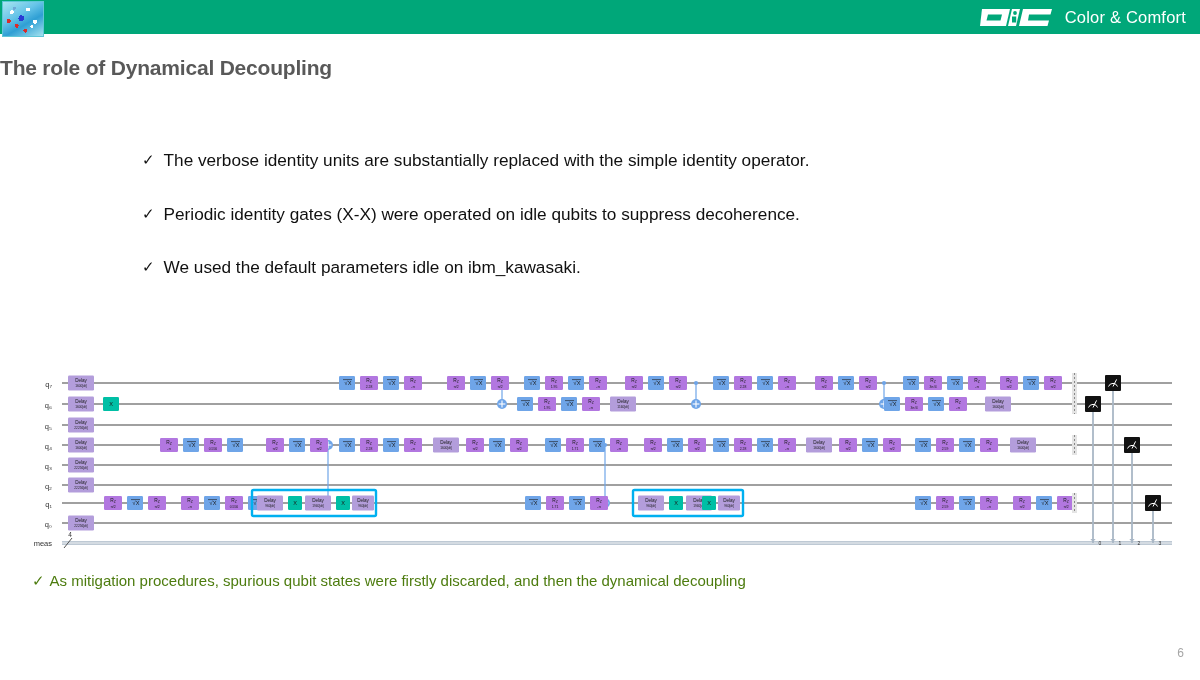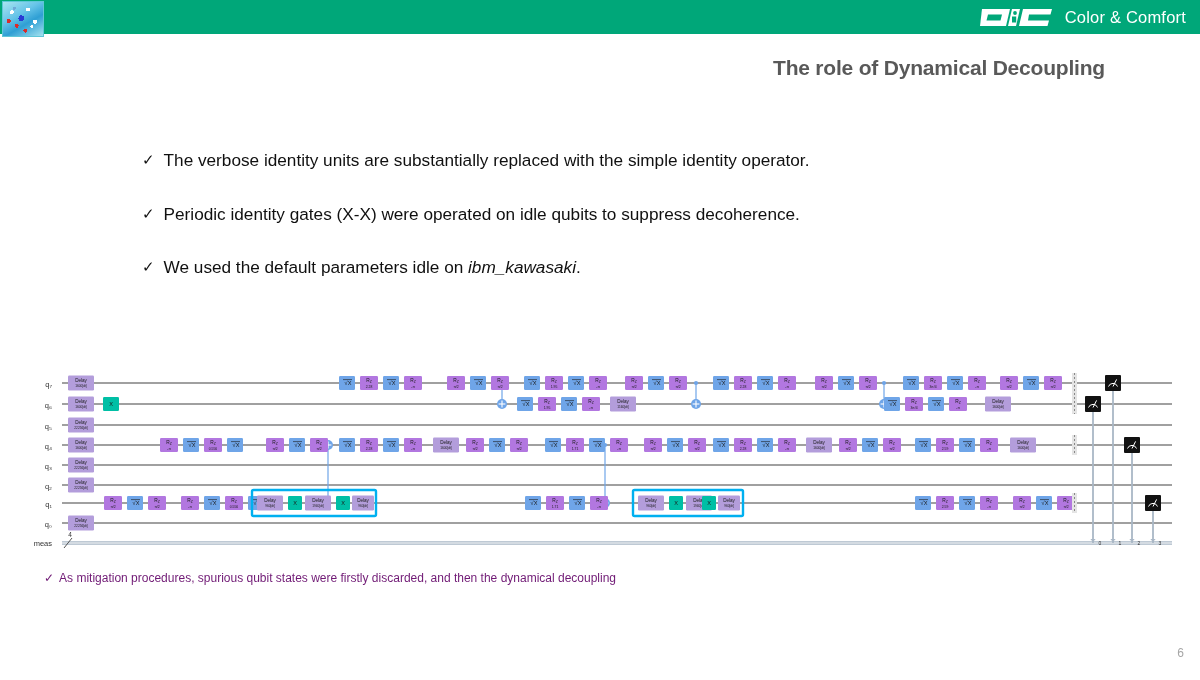--- a/index.html
+++ b/index.html
@@ -40,48 +40,48 @@
     width:74px; height:23px; position:relative;
     display:block;
   }
   #logo-text {
     color:#ffffff; font-size:16.5px; letter-spacing:.2px; white-space:nowrap;
   }
 
   
   #page-title {
     position:absolute; left:0; top:56px; width:1105px;
-    text-align:right;
+    text-align:left;
     font-size:21px; font-weight:bold; color:#595959;
     letter-spacing:-.2px;
   }
 
   
   .bullet {
     position:absolute;
     display:flex; align-items:flex-start; gap:9px;
     font-size:17.2px; color:#101010; line-height:1.25;
     white-space:nowrap;
   }
   .bullet .chk { font-size:15px; color:#101010; line-height:1.35; }
   #bullet-0 { left:142px; top:150px; }
   #bullet-1 { left:142px; top:204px; }
   #bullet-2 { left:142px; top:257px; }
-  .b-italic { font-style:italic; }
+  .b-italic { }
 
   
   #circuit {
     position:absolute; left:0px; top:366px; width:1200px; height:190px;
   }
   #circuit-canvas { position:absolute; left:0; top:0; }
 
   
   #footer-note {
-    position:absolute; left:44px; top:570px; width:1140px;
-    font-size:12px; color:#701a75; line-height:1.45;
+    position:absolute; left:32px; top:570px; width:1140px;
+    font-size:15px; color:#4d7c0f; line-height:1.45;
   }
   #footer-note .chk { margin-right:5px; }
   #footer-note .l2 { display:block; padding-left:16px; }
 
   #page-number {
     position:absolute; right:16px; top:646px;
     font-size:12px; color:#a6a6a6;
   }
 </style>
 </head>

